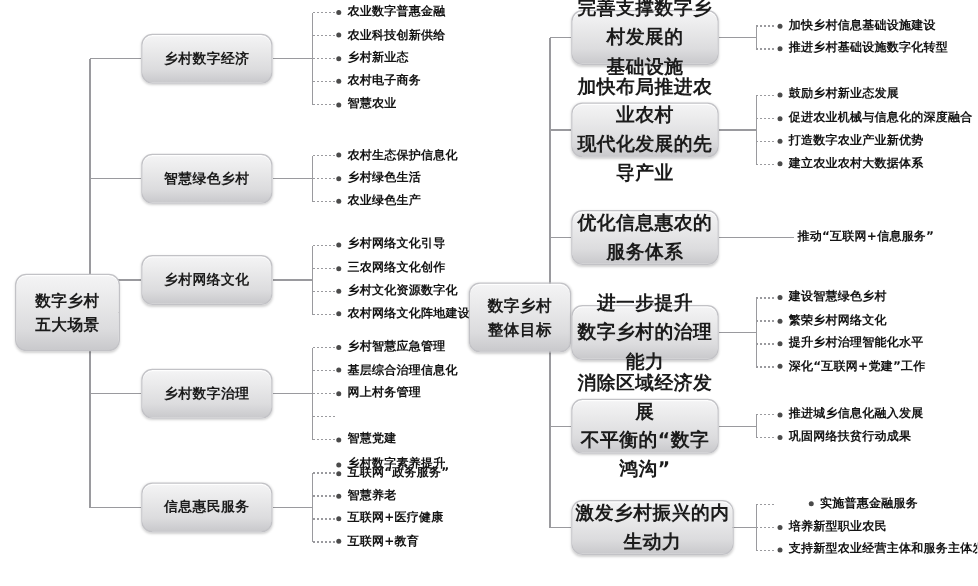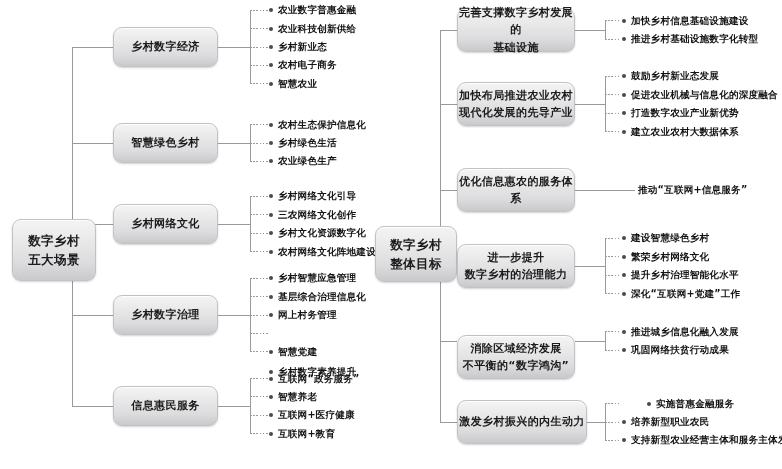--- a/index.html
+++ b/index.html
@@ -30,21 +30,21 @@
     border:1px solid #c2c2c6;
     box-shadow:0 1px 2px rgba(0,0,0,0.18), inset 0 1px 0 rgba(255,255,255,0.85);
     color:#1b1b1b;
     font-weight:bold;
     line-height:1.55;
     letter-spacing:0.4px;
   }
   .node .txt{display:block;white-space:pre-line;}
   .node-root{font-size:12.5px;}
   .node-l1{font-size:11px;}
-  .node-r1{font-size:11px;}
+  .node-r1{font-size:15px;}
   .leaf{
     position:absolute;
     font-size:9.6px;
     font-weight:bold;
     color:#141414;
     white-space:nowrap;
     letter-spacing:0.2px;
     line-height:1;
     transform:translateY(-50%);
   }
@@ -200,21 +200,21 @@
       </div>
       <div class="leaf nodot" style="left: 638px; top: 190px;"><span class="lbl">推动“互联网+信息服务”</span></div>
       <div class="node node-r1" style="left: 457px; top: 244px; width: 118px; height: 44px;">
         <span class="txt">进一步提升
 数字乡村的治理能力</span>
       </div>
       <div class="leaf" style="left: 622px; top: 238.4px;"><span class="dot"></span><span class="lbl">建设智慧绿色乡村</span></div>
       <div class="leaf" style="left: 622px; top: 256.8px;"><span class="dot"></span><span class="lbl">繁荣乡村网络文化</span></div>
       <div class="leaf" style="left: 622px; top: 275.2px;"><span class="dot"></span><span class="lbl">提升乡村治理智能化水平</span></div>
       <div class="leaf" style="left: 622px; top: 293.6px;"><span class="dot"></span><span class="lbl">深化“互联网+党建”工作</span></div>
-      <div class="node node-r1" style="left: 457px; top: 319px; width: 118px; height: 44px; margin-top: 16px;">
+      <div class="node node-r1" style="left: 457px; top: 319px; width: 118px; height: 44px;">
         <span class="txt">消除区域经济发展
 不平衡的“数字鸿沟”</span>
       </div>
       <div class="leaf" style="left: 622px; top: 331.8px;"><span class="dot"></span><span class="lbl">推进城乡信息化融入发展</span></div>
       <div class="leaf" style="left: 622px; top: 350.2px;"><span class="dot"></span><span class="lbl">巩固网络扶贫行动成果</span></div>
       <div class="node node-r1" style="left: 457px; top: 400px; width: 130px; height: 44px;">
         <span class="txt">激发乡村振兴的内生动力</span>
       </div>
       <div class="leaf" style="left: 622px; top: 403.6px; margin-left: 25px;"><span class="dot"></span><span class="lbl">实施普惠金融服务</span></div>
       <div class="leaf" style="left: 622px; top: 422px;"><span class="dot"></span><span class="lbl">培养新型职业农民</span></div>

